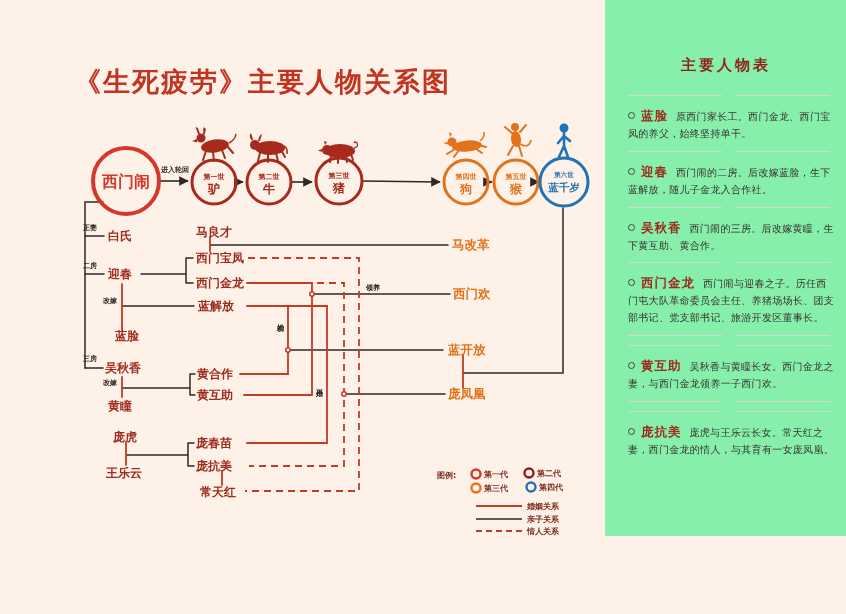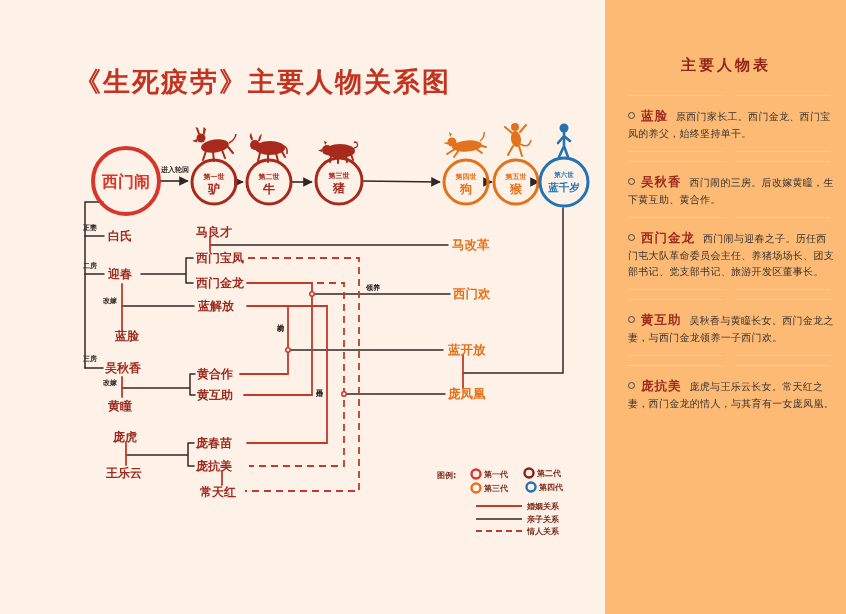--- a/index.html
+++ b/index.html
@@ -2,21 +2,21 @@
 <html><head>
 <meta charset="utf-8">
 <style>
   html,body{margin:0;padding:0;}
   body{font-family:"DejaVu Sans",sans-serif;}
   #stage{position:relative;width:846px;height:614px;background:#fdf1e8;overflow:hidden;}
   #diagram-title{position:absolute;left:74px;top:64px;font-size:27px;font-weight:bold;
     color:#c23320;letter-spacing:2px;font-family:"DejaVu Serif",serif;white-space:nowrap;}
   #tree-svg{position:absolute;left:0;top:0;}
   
-  #panel{position:absolute;left:605px;top:0;width:241px;height:614px;background:#fdba74;
+  #panel{position:absolute;left:605px;top:0;width:241px;height:536px;background:#86efac;
     box-sizing:border-box;padding:56px 12px 16px 23px;}
   .panel-title{text-align:center;font-size:15px;font-weight:bold;color:#8e2318;
     letter-spacing:3px;margin:0 10px 20px 0;font-family:"DejaVu Serif",serif;}
   .entry{font-size:10px;line-height:1.68;color:#37322e;letter-spacing:.3px;}
   .entry .bullet{display:inline-block;width:5px;height:5px;border:1.2px solid #4a4440;
     border-radius:50%;margin-right:6px;vertical-align:1px;}
   .entry .name{font-weight:bold;color:#9d2b1e;font-size:12.5px;margin-right:8px;
     font-family:"DejaVu Serif",serif;letter-spacing:1px;}
   .divider{display:flex;gap:14px;margin:8px 4px 9px 0;}
   .divider span{flex:1;border-top:1px solid #ddd6cf;}
@@ -219,20 +219,23 @@
       </div>
 
     <div class="entry">
       <span class="bullet"></span><span class="name">蓝脸</span><span>原西门家长工。西门金龙、西门宝凤的养父，始终坚持单干。</span>
     </div>
     <div class="divider">
         <span></span>
         <span></span>
       </div>
 
+    <div class="entry">
+      <span class="bullet"></span><span class="name">迎春</span><span>西门闹的二房。后改嫁蓝脸，生下蓝解放，随儿子金龙入合作社。</span>
+    </div>
     <div class="divider">
         <span></span>
         <span></span>
       </div>
 
     <div class="entry">
       <span class="bullet"></span><span class="name">吴秋香</span><span>西门闹的三房。后改嫁黄瞳，生下黄互助、黄合作。</span>
     </div>
     <div class="divider">
         <span></span>

